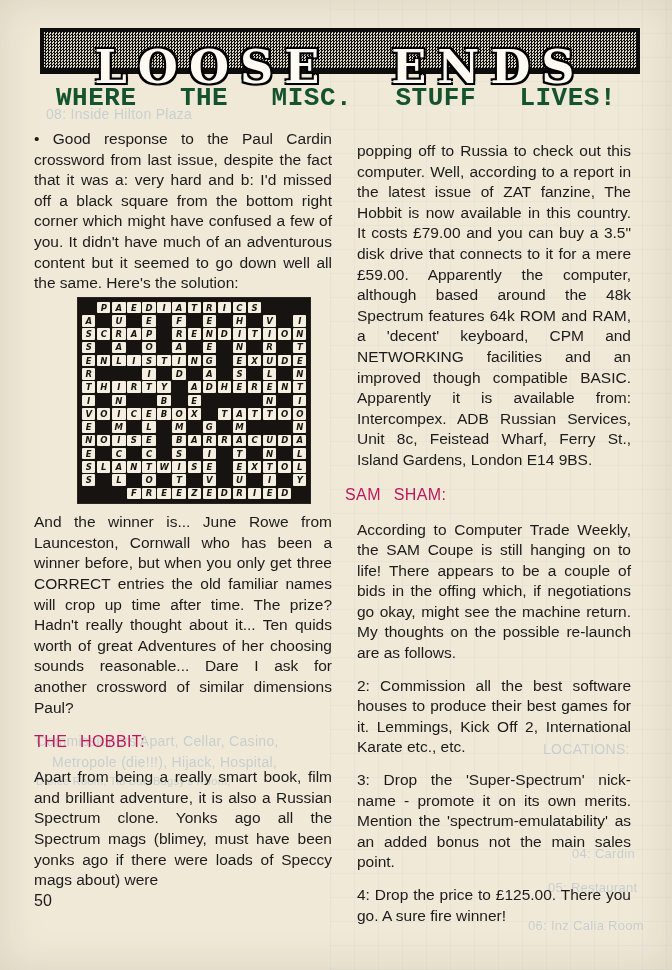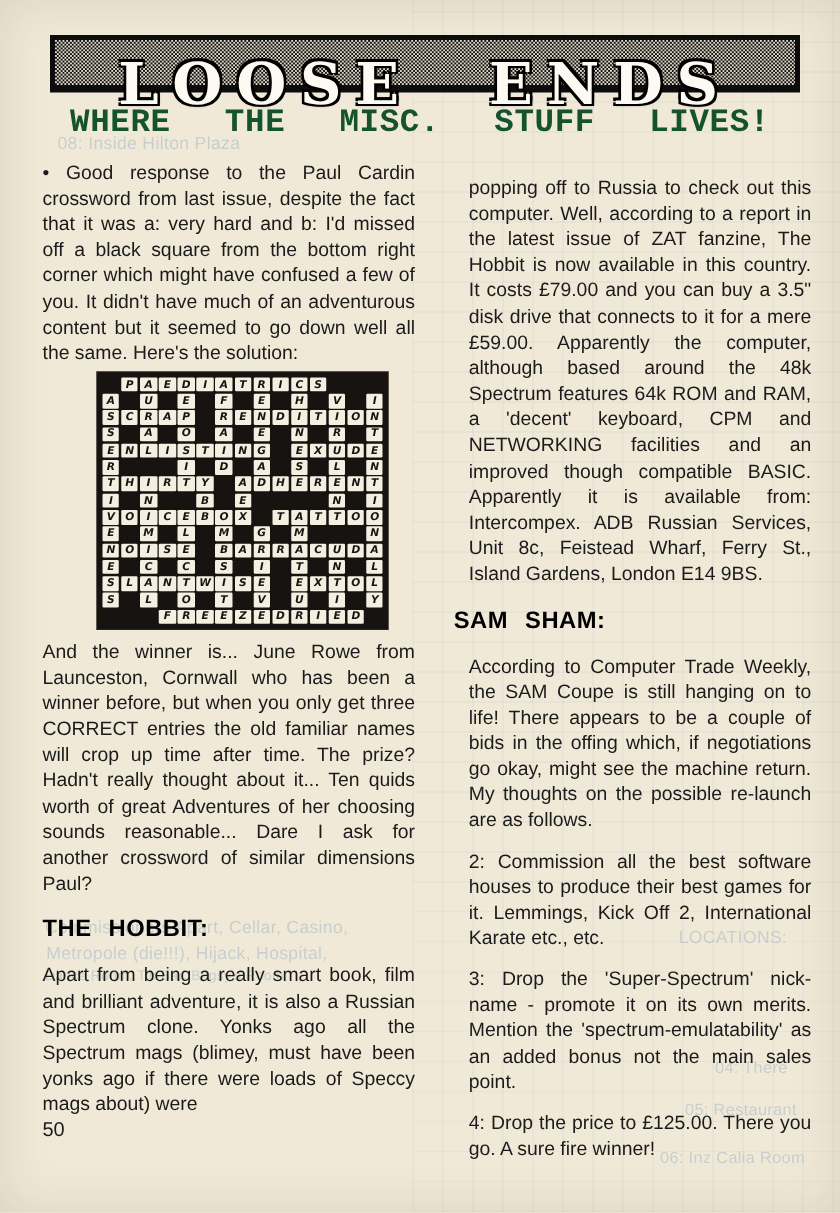--- a/index.html
+++ b/index.html
@@ -41,24 +41,24 @@
     transform:translateY(-1px);
     margin-top:36px;
   }
   .subtitle{
     width:560px;margin:9px auto 0;position:relative;z-index:2;
     font-family:"Liberation Mono",monospace;font-weight:bold;font-size:26px;
     color:#14532d;text-align:justify;text-align-last:justify;
     letter-spacing:.5px;white-space:normal;
   }
   
-  .cols{display:flex;gap:31px;padding:16px 30px 0 34px;position:relative;z-index:2;}
+  .cols{display:flex;gap:13px;padding:16px 30px 0 34px;position:relative;z-index:2;}
   .col{width:298px;flex:0 0 298px;}
   p.body{font-size:15.5px;line-height:20.6px;text-align:justify;margin:0;}
-  h2.head{font-size:19px;font-weight:bold;margin:15px 0 16px;letter-spacing:.4px;word-spacing:8px;color:#000000;}
+  h2.head{font-size:16px;font-weight:normal;margin:15px 0 16px;letter-spacing:.4px;word-spacing:8px;color:#be185d;}
   .pagenum{font-size:16px;margin-top:1px;}
   
   .cw-wrap{margin:4px 0 9px 44px;}
   .cw{
     display:grid;grid-template-columns:repeat(15,13.4px);grid-auto-rows:11.6px;
     gap:1.7px;background:#171310;padding:3px;width:max-content;
     border:1px solid #171310;box-shadow:0 0 0 1px #2a241c;
   }
   .cw-cell{
     background:#f4efe1;display:flex;align-items:center;justify-content:center;
@@ -72,24 +72,24 @@
 <body>
 
 <div class="gridpaper"></div>
 
 <span class="ghost" style="left:46px;top:106px;font-size:14px">08: Inside Hilton Plaza</span>
 <span class="ghost" style="left:248px;top:328px;font-size:12px">uces</span>
 <span class="ghost" style="left:270px;top:347px;font-size:12px">tel</span>
 <span class="ghost" style="left:242px;top:450px;font-size:13px">TRA</span>
 <span class="ghost" style="left:252px;top:469px;font-size:12px">otel</span>
 <span class="ghost" style="left:36px;top:733px;font-size:14px">Commissioners Apart, Cellar, Casino,</span>
-<span class="ghost" style="left:37px;top:754px;font-size:14px">Metropole (die!!!), Hijack, Hospital,</span>
+<span class="ghost" style="left:52px;top:754px;font-size:14px">Metropole (die!!!), Hijack, Hospital,</span>
 <span class="ghost" style="left:36px;top:775px;font-size:11px">Dance Room, Tib Bar, Bugsy's Room,</span>
 <span class="ghost" style="left:543px;top:741px;font-size:14px">LOCATIONS:</span>
-<span class="ghost" style="left:572px;top:846px;font-size:13px">04: There</span>
+<span class="ghost" style="left:572px;top:846px;font-size:13px">04: Cardin</span>
 <span class="ghost" style="left:548px;top:880px;font-size:13px">05: Restaurant</span>
 <span class="ghost" style="left:528px;top:918px;font-size:13px">06: Inz Calia Room</span>
 
 <div class="banner">
   <div class="banner-title">LOOSE ENDS</div>
 </div>
 <div class="subtitle">WHERE THE MISC. STUFF LIVES!</div>
 
 <div class="cols">
   <div class="col">

